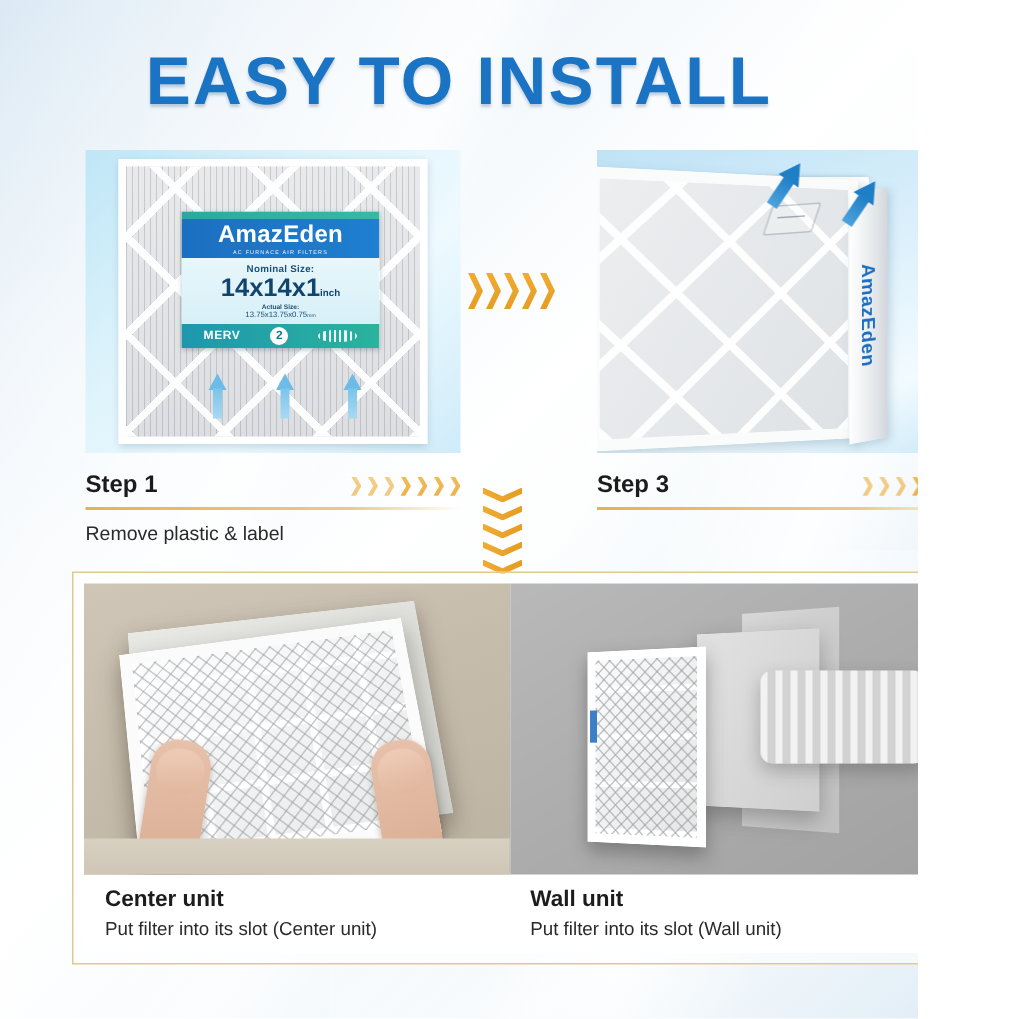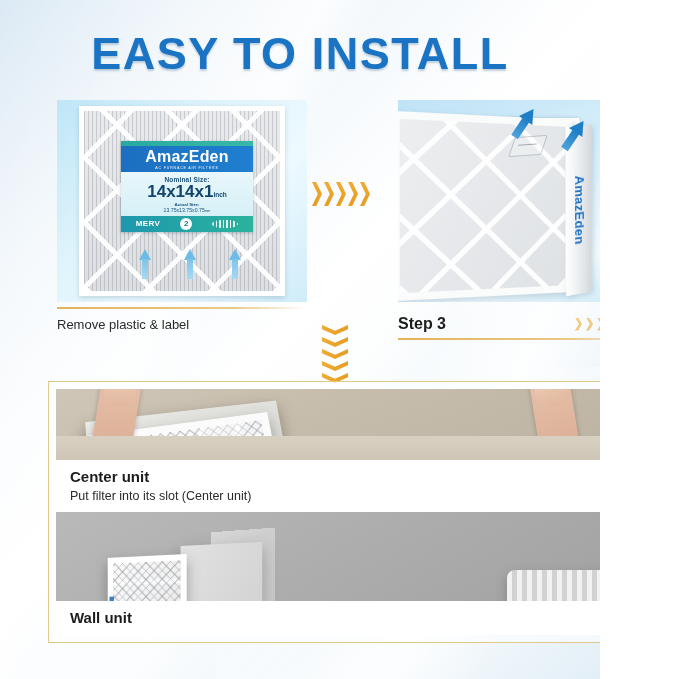--- a/index.html
+++ b/index.html
@@ -7,20 +7,21 @@
     width:679px;height:679px;overflow:hidden;
     font-family:"Liberation Sans",sans-serif;
     background:#ffffff;
   }
   .canvas{
     position:relative;width:600px;height:679px;overflow:hidden;
     background:
       linear-gradient(118deg, rgba(255,255,255,0) 0%, rgba(255,255,255,.75) 34%, rgba(255,255,255,0) 40%),
       linear-gradient(125deg, rgba(255,255,255,0) 46%, rgba(255,255,255,.55) 56%, rgba(255,255,255,0) 62%),
       linear-gradient(135deg, #dbe9f4 0%, #eef5fa 22%, #ffffff 48%, #f4f9fc 70%, #d9e8f3 100%);
+    padding-left: 12px;
   }
   .canvas:before{
     content:"";position:absolute;left:-10%;top:-20%;width:130%;height:150%;
     background:linear-gradient(112deg, rgba(255,255,255,0) 58%, rgba(255,255,255,.85) 66%, rgba(255,255,255,0) 73%);
     pointer-events:none;
   }
   .canvas:after{
     content:"";position:absolute;right:-6%;bottom:-14%;width:70%;height:60%;
     background:linear-gradient(140deg, rgba(255,255,255,0) 30%, rgba(255,255,255,.7) 55%, rgba(215,233,245,.5) 100%);
     pointer-events:none;
@@ -167,21 +168,21 @@
     background:linear-gradient(90deg,#f0ab32,#e59d22);
     clip-path:polygon(0 0,0 42%,50% 100%,100% 42%,100% 0,50% 58%);
   }
 
   
   .bottom{
     position:absolute;left:48px;top:381px;width:583px;height:262px;
     border:1px solid #e0c98b;background:rgba(255,255,255,.55);
     box-sizing:border-box;padding:7px;z-index:5;
   }
-  .bottom-inner{display:flex;gap:0;height:100%;background:#ffffff;box-sizing:border-box;flex-direction:column;}
+  .bottom-inner{display:flex;gap:0;height:100%;background:#ffffff;box-sizing:border-box;}
   .card{flex:1;display:flex;flex-direction:column;background:#ffffff;}
   .card-photo{flex:1;position:relative;overflow:hidden;}
 
   
   .scene-ceiling{background:linear-gradient(160deg,#cfc6b8 0%,#c6bcab 45%,#bdb3a2 100%);}
   .ceil-vent{
     position:absolute;left:34px;top:16px;width:200px;height:150px;
     background:linear-gradient(150deg,#e9eae6,#d6d7d2);
     transform:perspective(500px) rotateX(16deg) rotate(-7deg);
     box-shadow:0 5px 14px rgba(60,55,45,.35);
@@ -291,20 +292,32 @@
             <span class="head"></span>
             <span class="stem"></span>
           </div>
         <div class="up-arrow ua3">
             <span class="head"></span>
             <span class="stem"></span>
           </div>
       </div>
     </div>
 
+    <div class="step-head">
+      <span class="step-title">Step 1</span>
+      <span class="chev-row">
+        <i class="chev s"></i>
+          <i class="chev s"></i>
+          <i class="chev s"></i>
+        <i class="chev"></i>
+          <i class="chev"></i>
+          <i class="chev"></i>
+          <i class="chev"></i>
+      </span>
+    </div>
     <div class="rule"></div>
     <div class="step-desc">Remove plastic &amp; label</div>
   </div>
 
   <div class="step step-2">
     <div class="photo photo-2">
       <div class="filter-3d">
         <div class="f3-top"></div>
         <div class="f3-face">
           <div class="mesh-x"></div>
@@ -378,19 +391,20 @@
           <div class="wall-plate"></div>
           <div class="wall-box"></div>
           <div class="duct"></div>
           <div class="wall-filter">
             <div class="grid"></div>
             <span class="tab"></span>
           </div>
         </div>
         <div class="card-cap">
           <div class="card-title">Wall unit</div>
+          <div class="card-desc">Put filter into its slot (Wall unit)</div>
         </div>
       </div>
 
     </div>
   </div>
 
 </div>
 
 </body></html>

